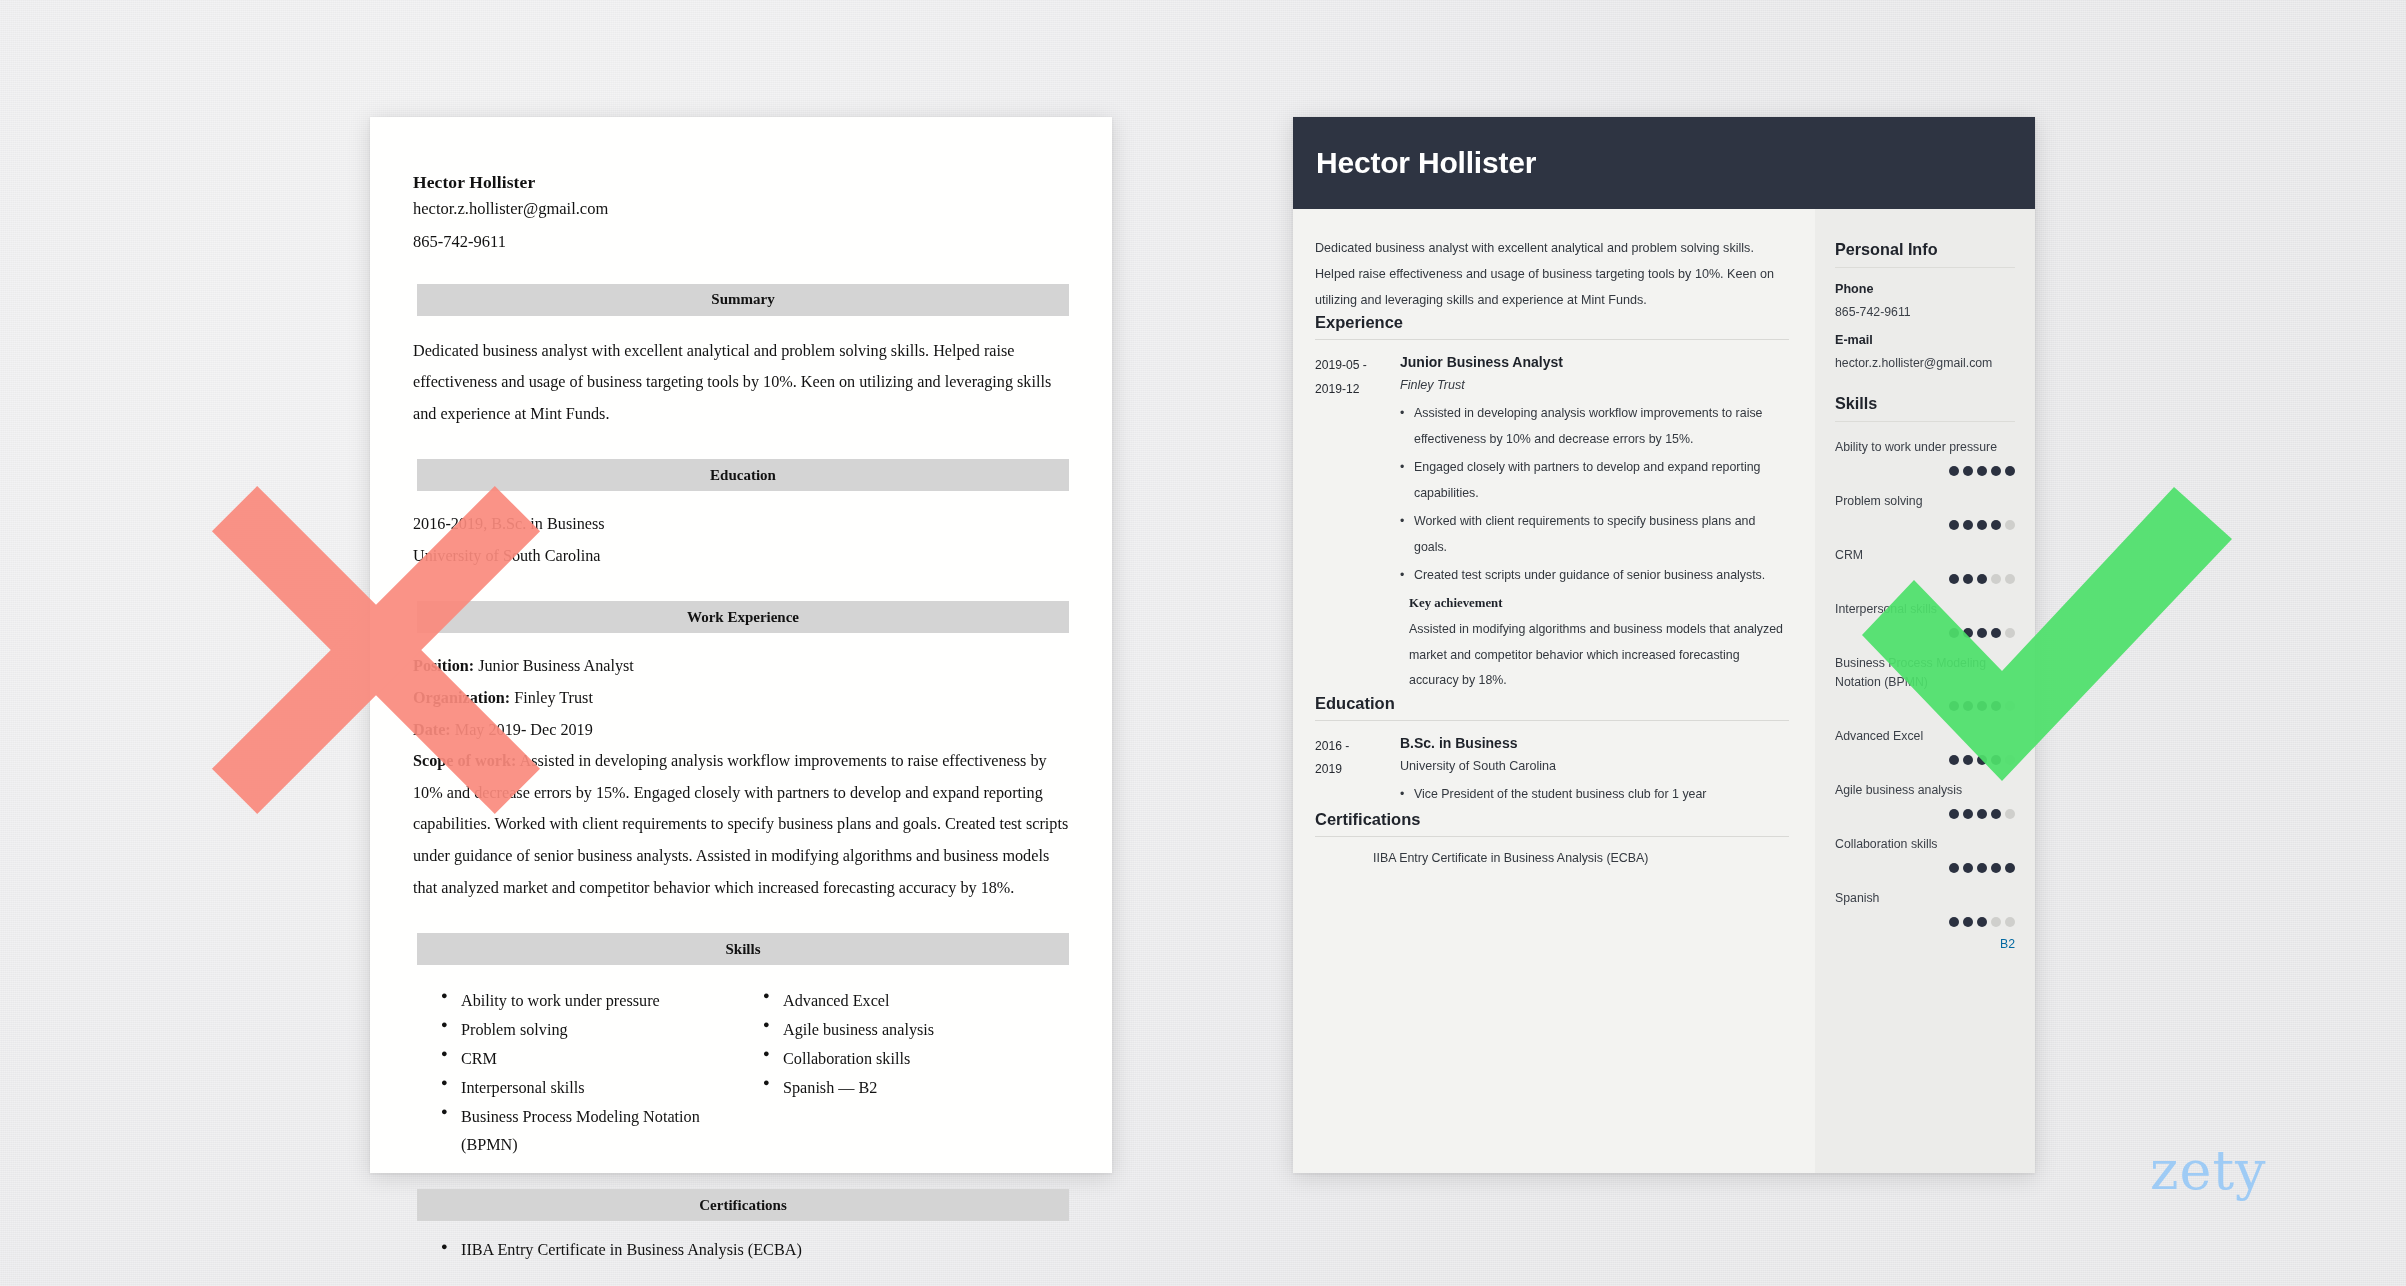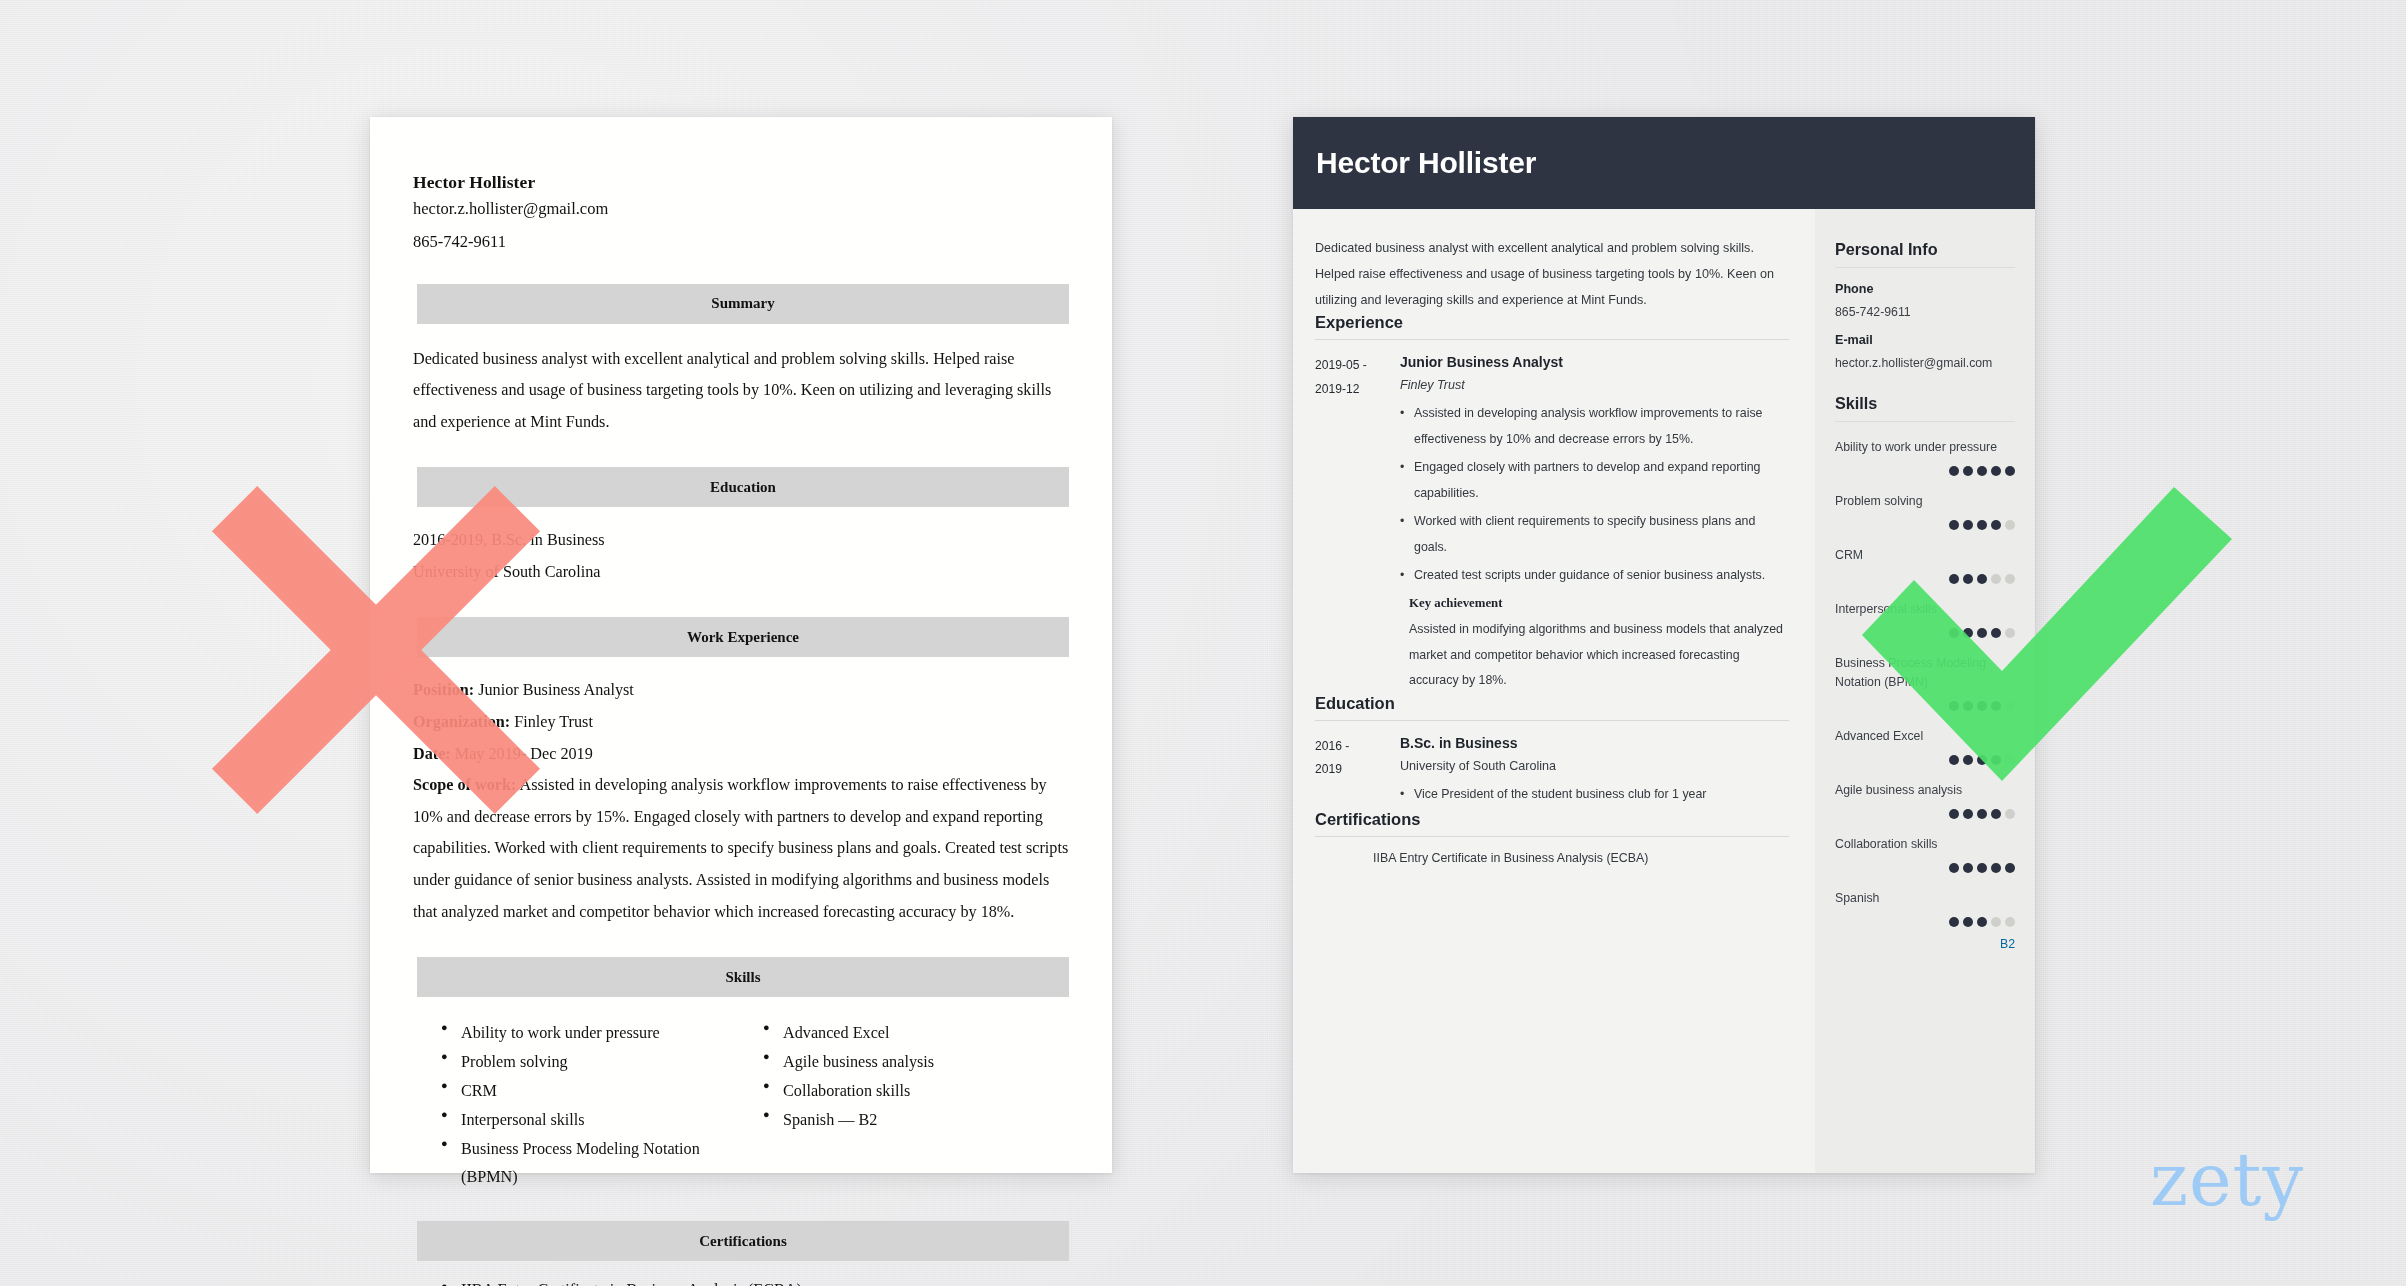--- a/index.html
+++ b/index.html
@@ -34,21 +34,21 @@
     font-family: "Liberation Serif", serif;
     color: #121212;
     padding: 55px 43px 0 43px;
   }
   .bad-name { font-size: 17.5px; font-weight: bold; letter-spacing: .1px; }
   .bad-contact { font-size: 16.5px; margin-top: 4px; line-height: 1.5; }
   .bad-contact.phone { margin-top: 8px; }
 
   .bad-bar {
     background: #d4d4d4;
-    height: 40px;
+    height: 32px;
     margin: 29px 0 0 4px;
     display: flex; align-items: center; justify-content: center;
     font-size: 15px; font-weight: bold;
   }
   .bad-body { font-size: 16.2px; line-height: 1.95; margin-top: 20px; text-align: left; }
   .bad-kv { font-size: 16.2px; line-height: 1.95; }
   .bad-kv b { font-weight: bold; }
 
   .bad-skills { display: flex; margin-top: 22px; font-size: 16.2px; }
   .bad-skills ul { list-style: none; }
@@ -126,21 +126,21 @@
   .side-level { font-size: 12.3px; text-align: right; margin-top: 10px; color: #0369a1; }
 
   
   .mark-x { position: absolute; left: 196px; top: 470px; width: 360px; height: 360px; pointer-events:none; }
   .mark-check { position: absolute; left: 1862px; top: 475px; width: 370px; height: 310px; pointer-events:none; }
 
   
   .zety {
     position: absolute; left: 2150px; top: 1144px;
     font-family: "DejaVu Serif", serif;
-    font-size: 72px; color: #9ecbf5; letter-spacing: 1px;
+    font-size: 54px; color: #9ecbf5; letter-spacing: 1px;
     line-height: 1;
   }
 </style>
 </head>
 <body>
 
 <div class="noise"></div>
 
 <div class="page-bad">
   <div class="bad-name">Hector Hollister</div>

